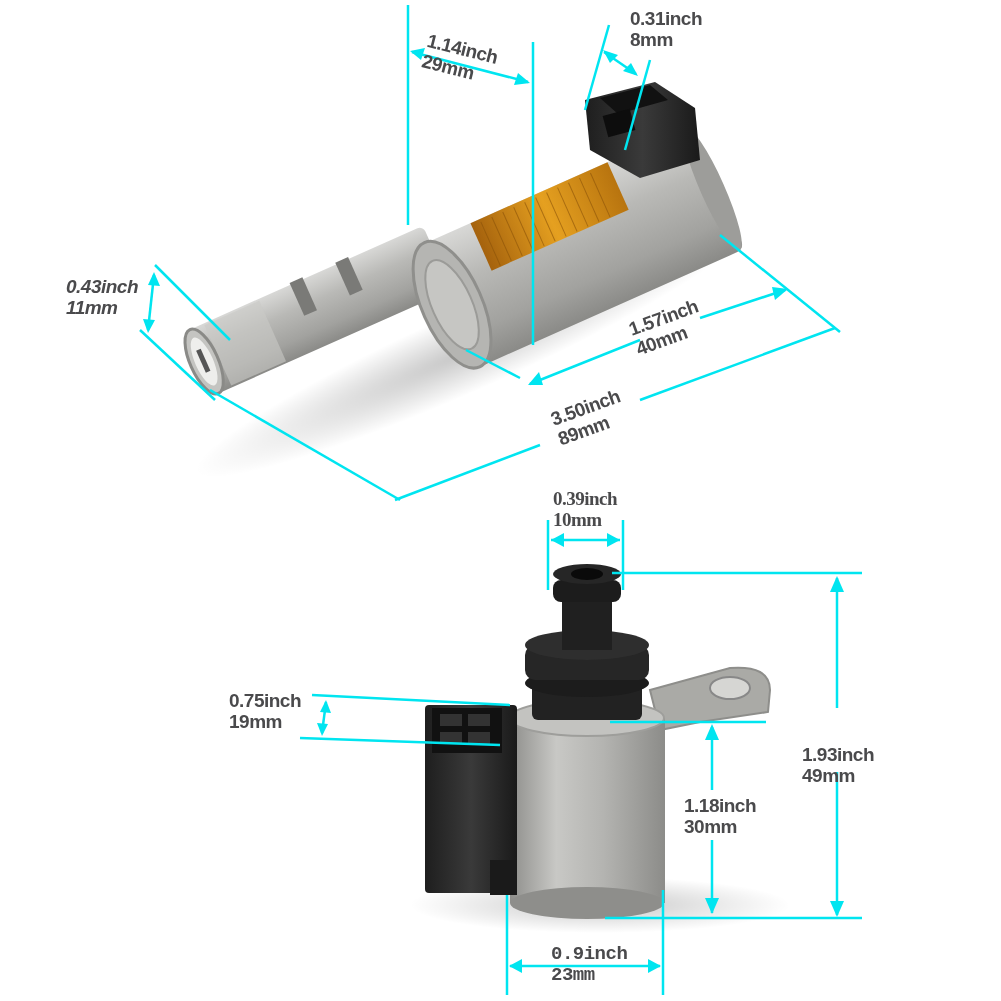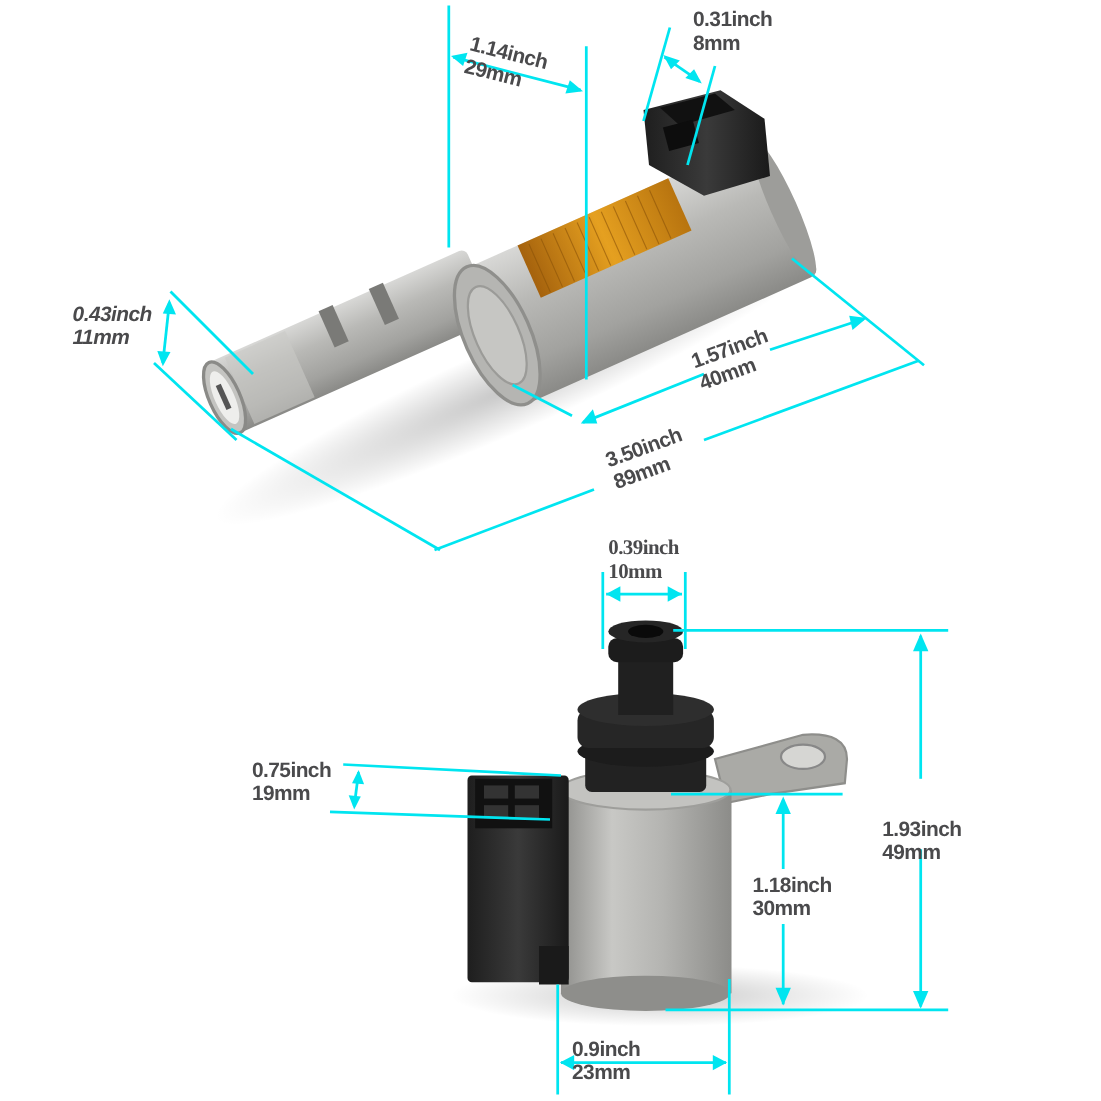--- a/index.html
+++ b/index.html
@@ -212,17 +212,17 @@
   <span>19mm</span>
 </div>
 <div class="lbl" style="left:802px;top:718px;margin-top:26px;">
   <span>1.93inch</span>
   <span>49mm</span>
 </div>
 <div class="lbl" style="left:684px;top:795px;">
   <span>1.18inch</span>
   <span>30mm</span>
 </div>
-<div class="lbl" style="left:520px;top:944px;">
+<div class="lbl" style="left:551px;top:944px;font-family:Liberation Mono, monospace;">
   <span>0.9inch</span>
   <span>23mm</span>
 </div>
 </div>
 
 </body></html>

